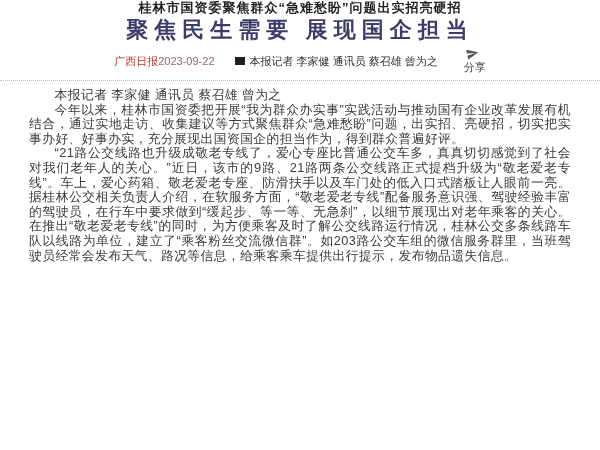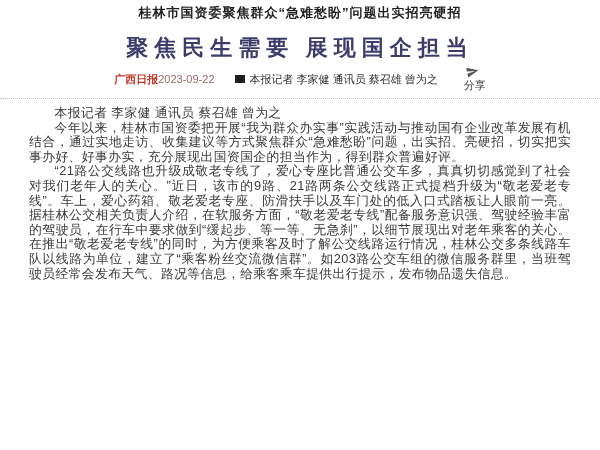--- a/index.html
+++ b/index.html
@@ -1,35 +1,35 @@
 <!DOCTYPE html>
 <html><head>
 <meta charset="utf-8">
 <style>
   html,body{margin:0;padding:0;}
   body{
     width:600px;height:450px;overflow:hidden;background:#ffffff;
     font-family:"Liberation Sans","DejaVu Sans",sans-serif;
   }
-  .page{width:600px;height:450px;box-sizing:border-box;padding-top:5px;}
+  .page{width:600px;height:450px;box-sizing:border-box;}
   .kicker{
     text-align:center;font-size:13px;font-weight:bold;color:#1f1f1f;
     letter-spacing:1px;line-height:16px;margin:0;
   }
   .title{
     text-align:center;
     font-family:"Liberation Serif","DejaVu Serif",serif;
     font-size:22px;font-weight:700;color:#3c3c6a;
-    letter-spacing:6px;line-height:26px;margin:14px 0 4px 0;
+    letter-spacing:6px;line-height:26px;margin:1px 0 4px 0;
   }
   .meta-row{
     display:flex;align-items:center;justify-content:center;
     font-size:11px;color:#333;white-space:nowrap;line-height:14px;
   }
-  .meta-source{color:#c0392b;font-weight:bold;cursor:pointer;}
+  .meta-source{color:#c0392b;font-weight:normal;cursor:pointer;}
   .meta-date{color:#996666;}
   .meta-authors{display:flex;align-items:center;margin-left:20px;color:#2f2f2f;}
   .reporter-icon{
     display:inline-block;width:10px;height:8px;background:#1f1f1f;
     margin-right:5px;flex:0 0 auto;
   }
   .share{display:flex;align-items:center;margin-left:26px;color:#444;cursor:pointer;flex-direction:column;}
   .share svg{width:13px;height:13px;margin-right:4px;fill:#555;transform:rotate(-12deg);}
   .divider{
     border-bottom:1px dotted #bfbfbf;margin:6px 0 7px 0;height:0;

